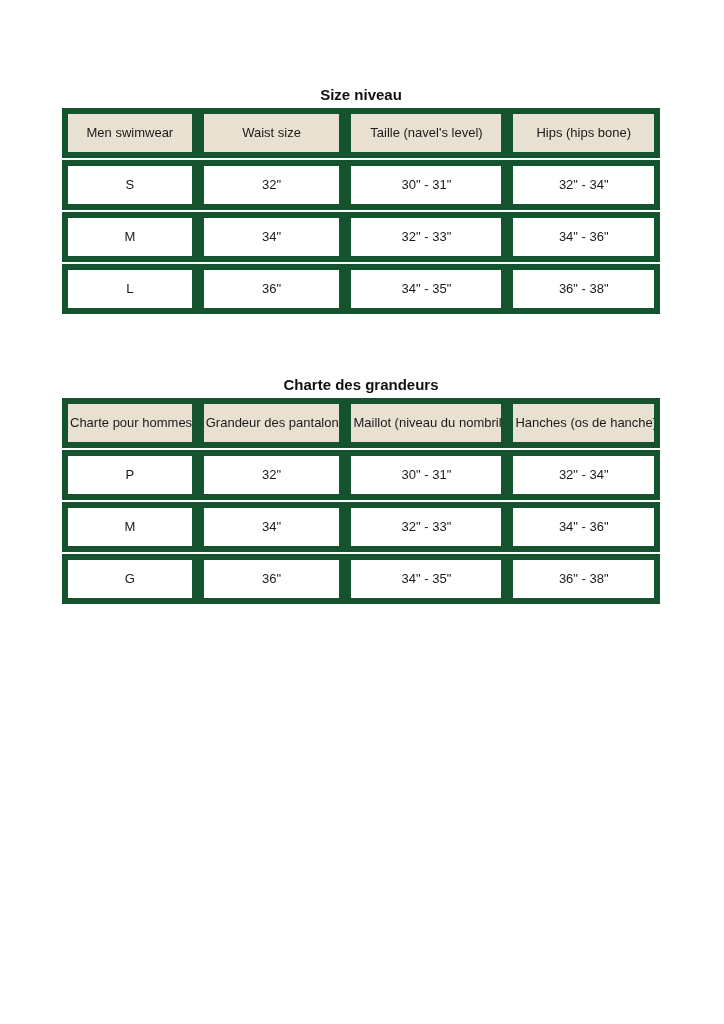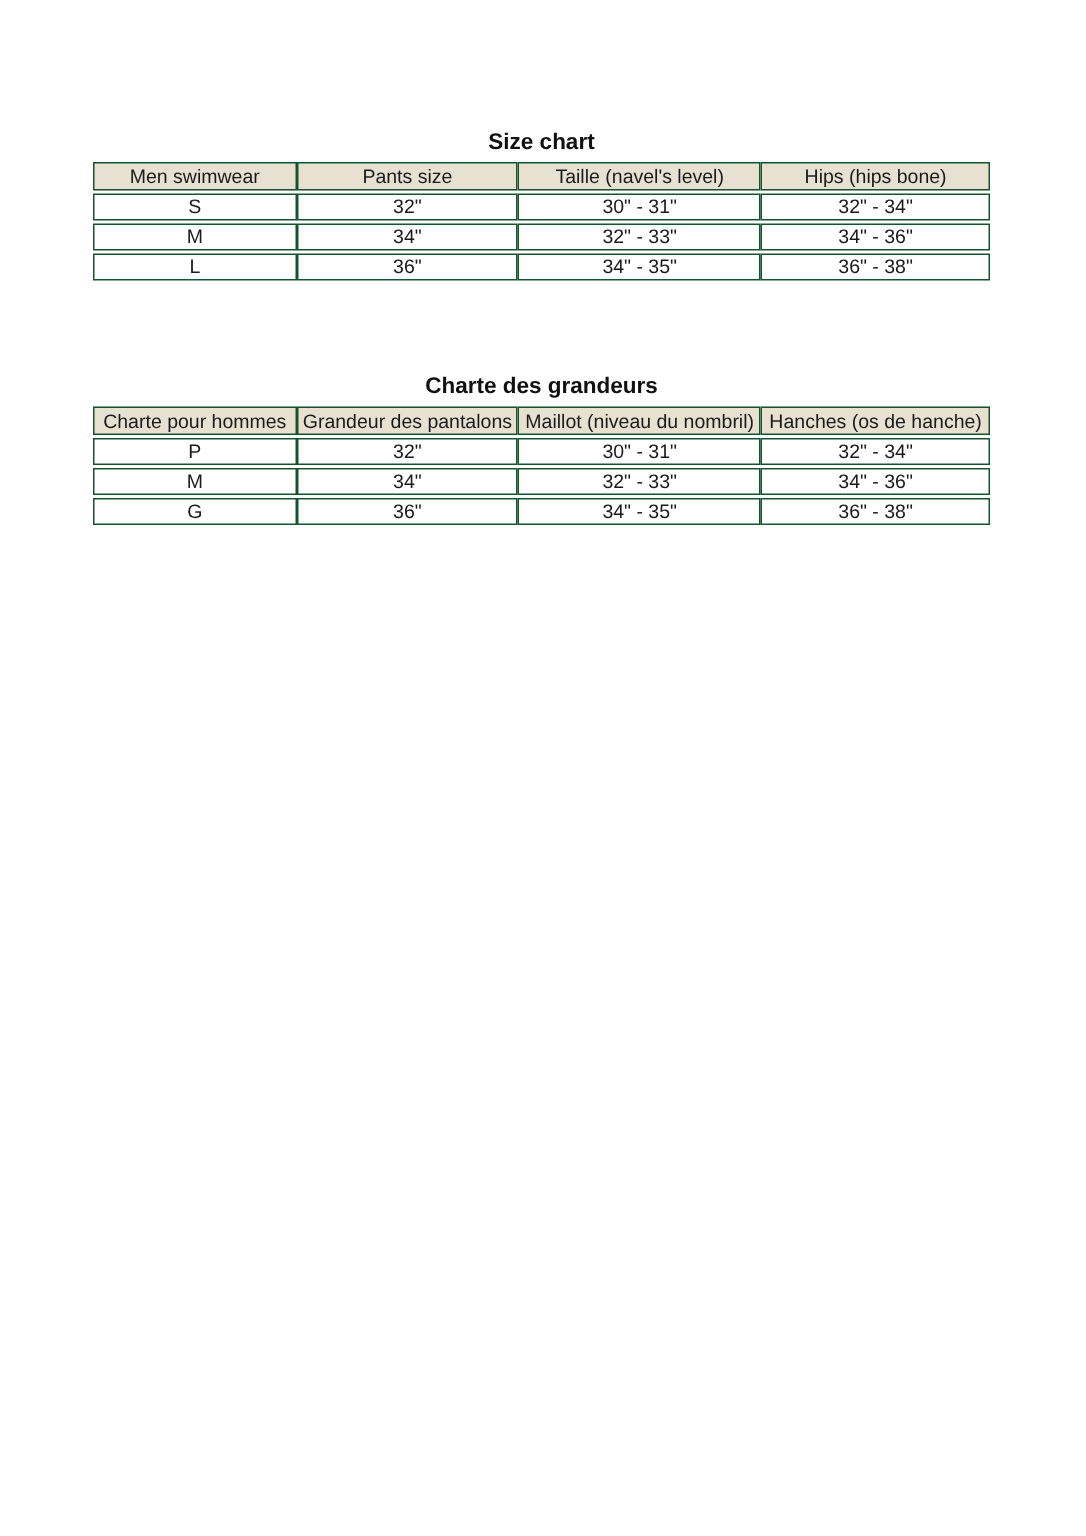--- a/index.html
+++ b/index.html
@@ -32,23 +32,23 @@
     margin-bottom: 2px;
   }
   table.size-table {
     width: 100%;
     border-collapse: separate;
     border-spacing: 0 2px;
     table-layout: fixed;
   }
   table.size-table th,
   table.size-table td {
-    border: 1px solid #14532d;
+    border: 6px solid #14532d;
     height: 18px;
-    padding: 0 2px;
+    padding: 11px 2px;
     font-size: 13px;
     line-height: 16px;
     text-align: center;
     vertical-align: middle;
     white-space: nowrap;
     overflow: hidden;
   }
   table.size-table th {
     background: #e8e1d1;
     font-weight: normal;
@@ -59,32 +59,32 @@
   col.c3 { width: 27.1%; }
   col.c4 { width: 25.5%; }
 </style>
 </head>
 <body>
 
 <div class="sheet">
   <div class="content">
 
     <div class="chart-section">
-      <div class="table-title">Size chart</div>
+      <div class="table-title">Size niveau</div>
       <table class="size-table">
         <colgroup>
             <col class="c1">
             <col class="c2">
             <col class="c3">
             <col class="c4">
           </colgroup>
         <thead>
           <tr>
             <th>Men swimwear</th>
-            <th>Pants size</th>
+            <th>Waist size</th>
             <th>Taille (navel's level)</th>
             <th>Hips (hips bone)</th>
           </tr>
         </thead>
         <tbody>
           <tr>
             <td>S</td>
             <td>32"</td>
             <td>30" - 31"</td>
             <td>32" - 34"</td>

